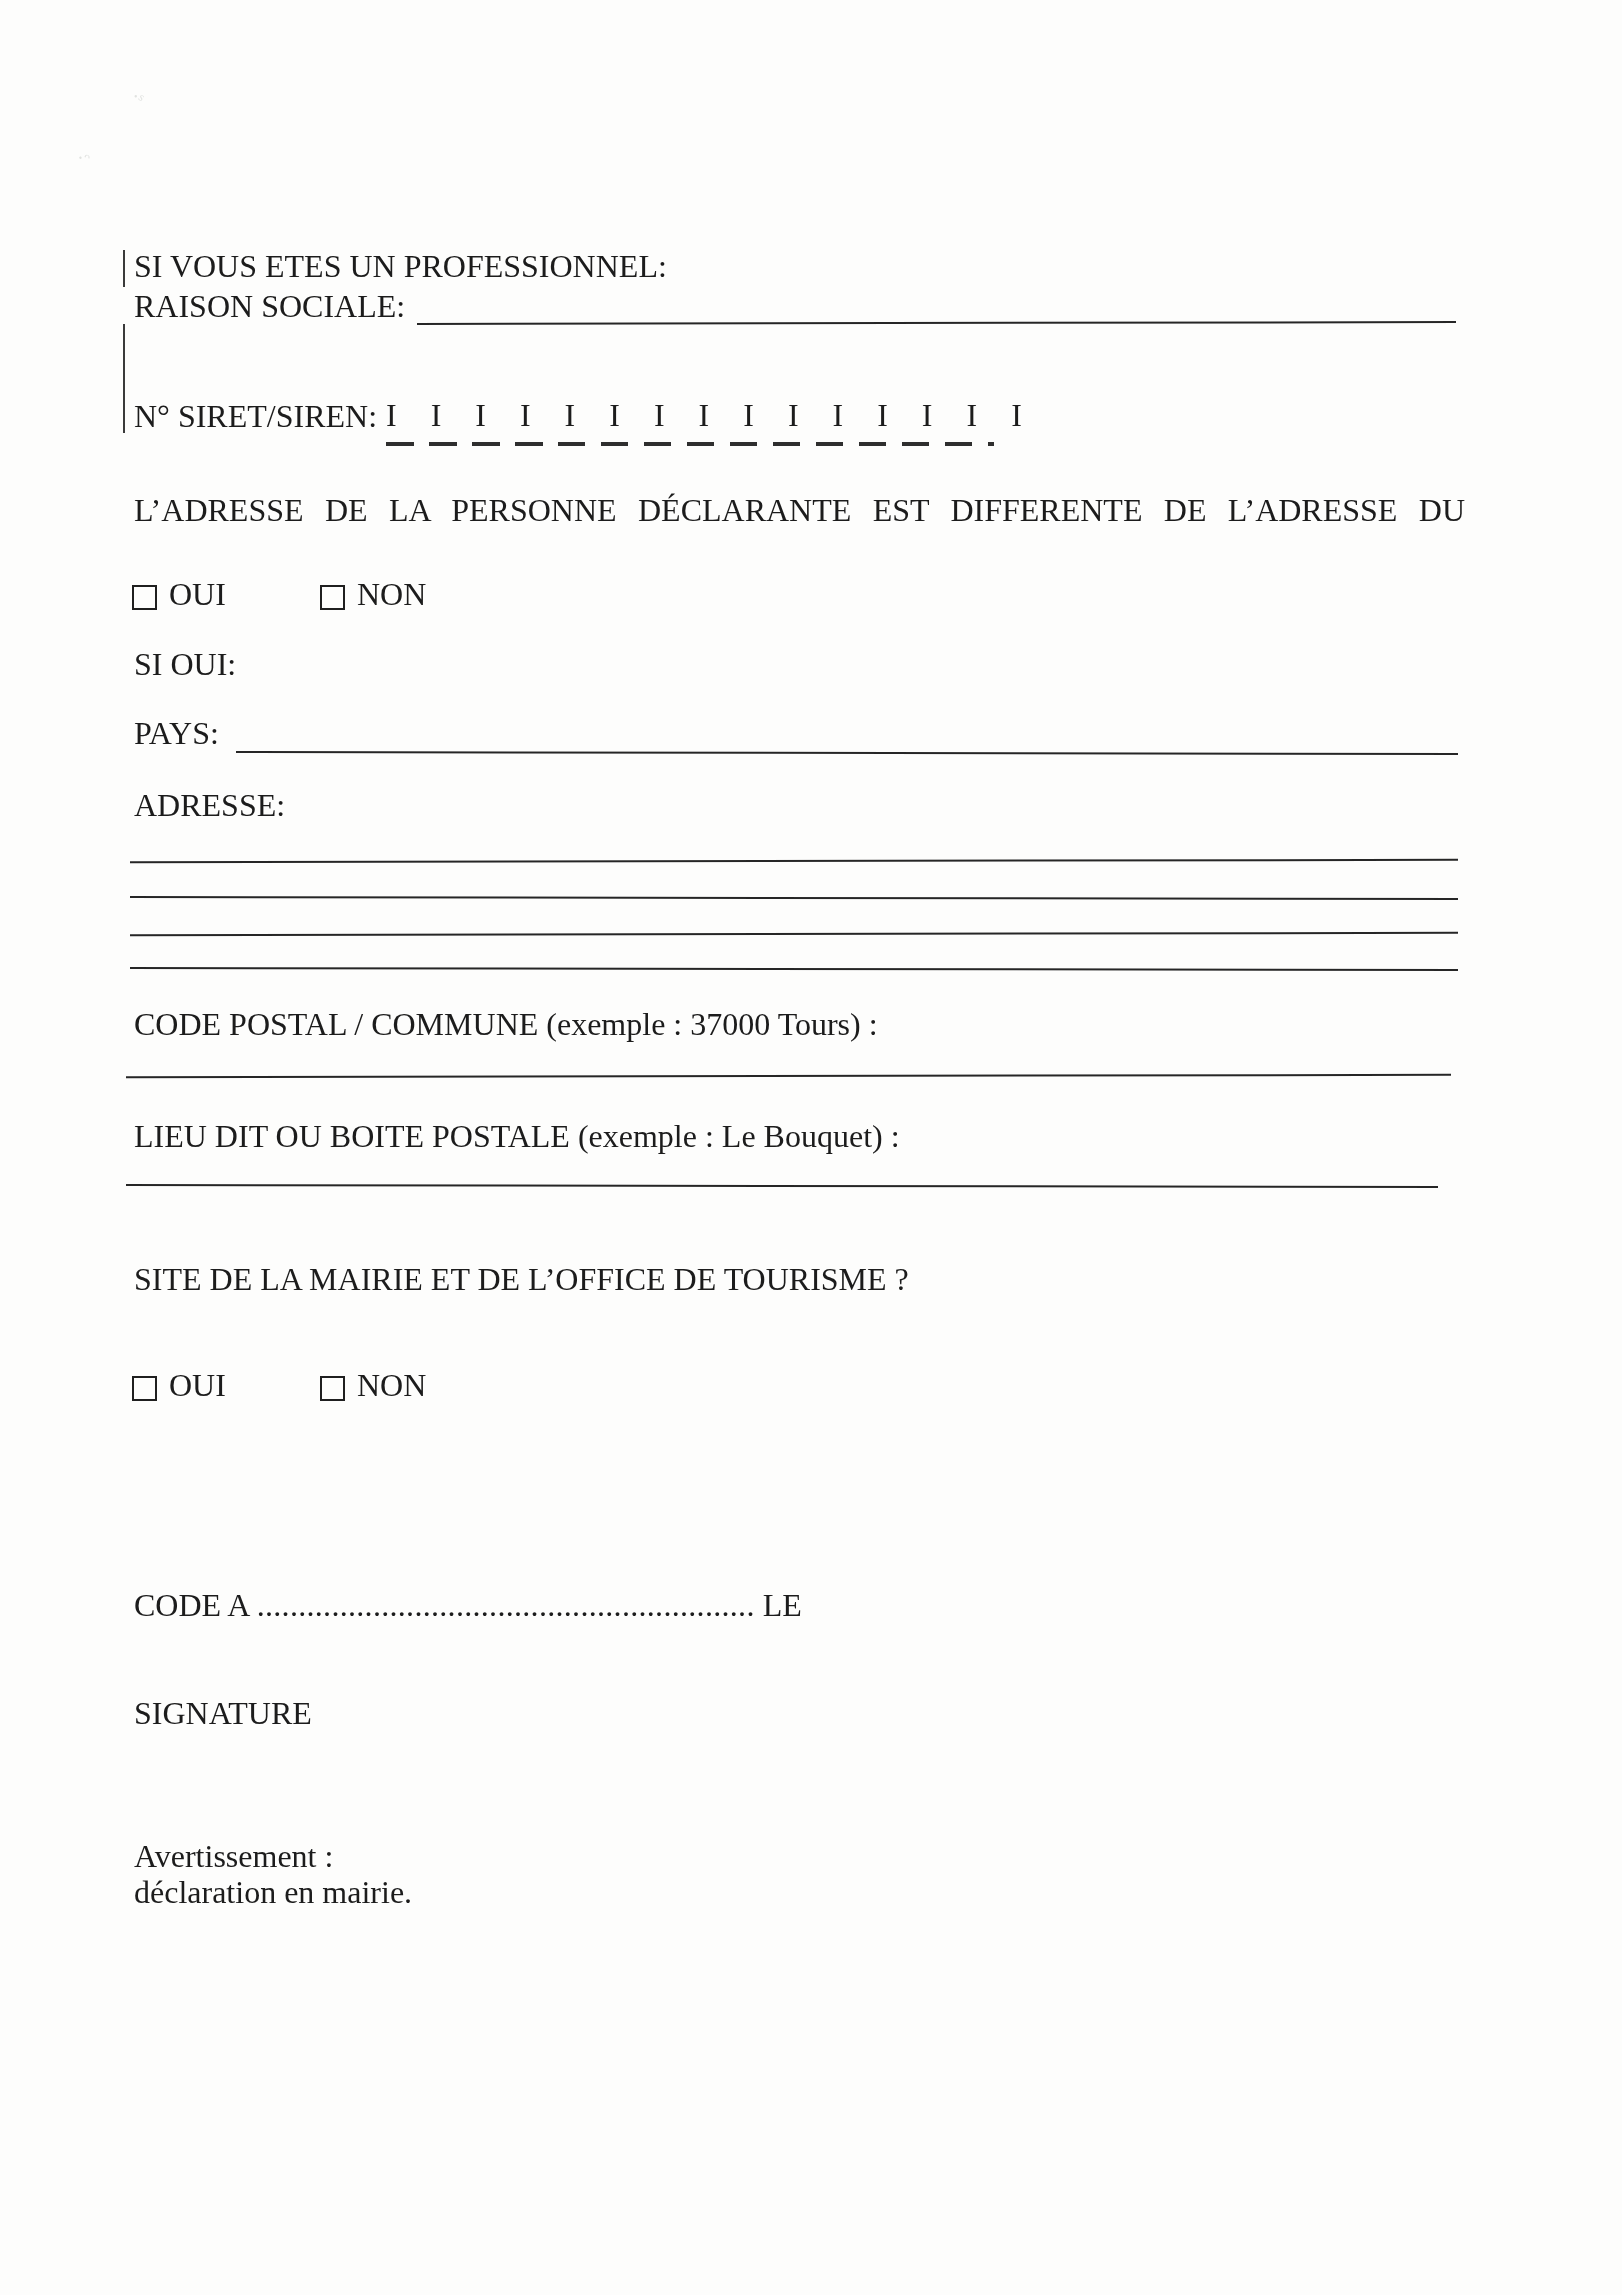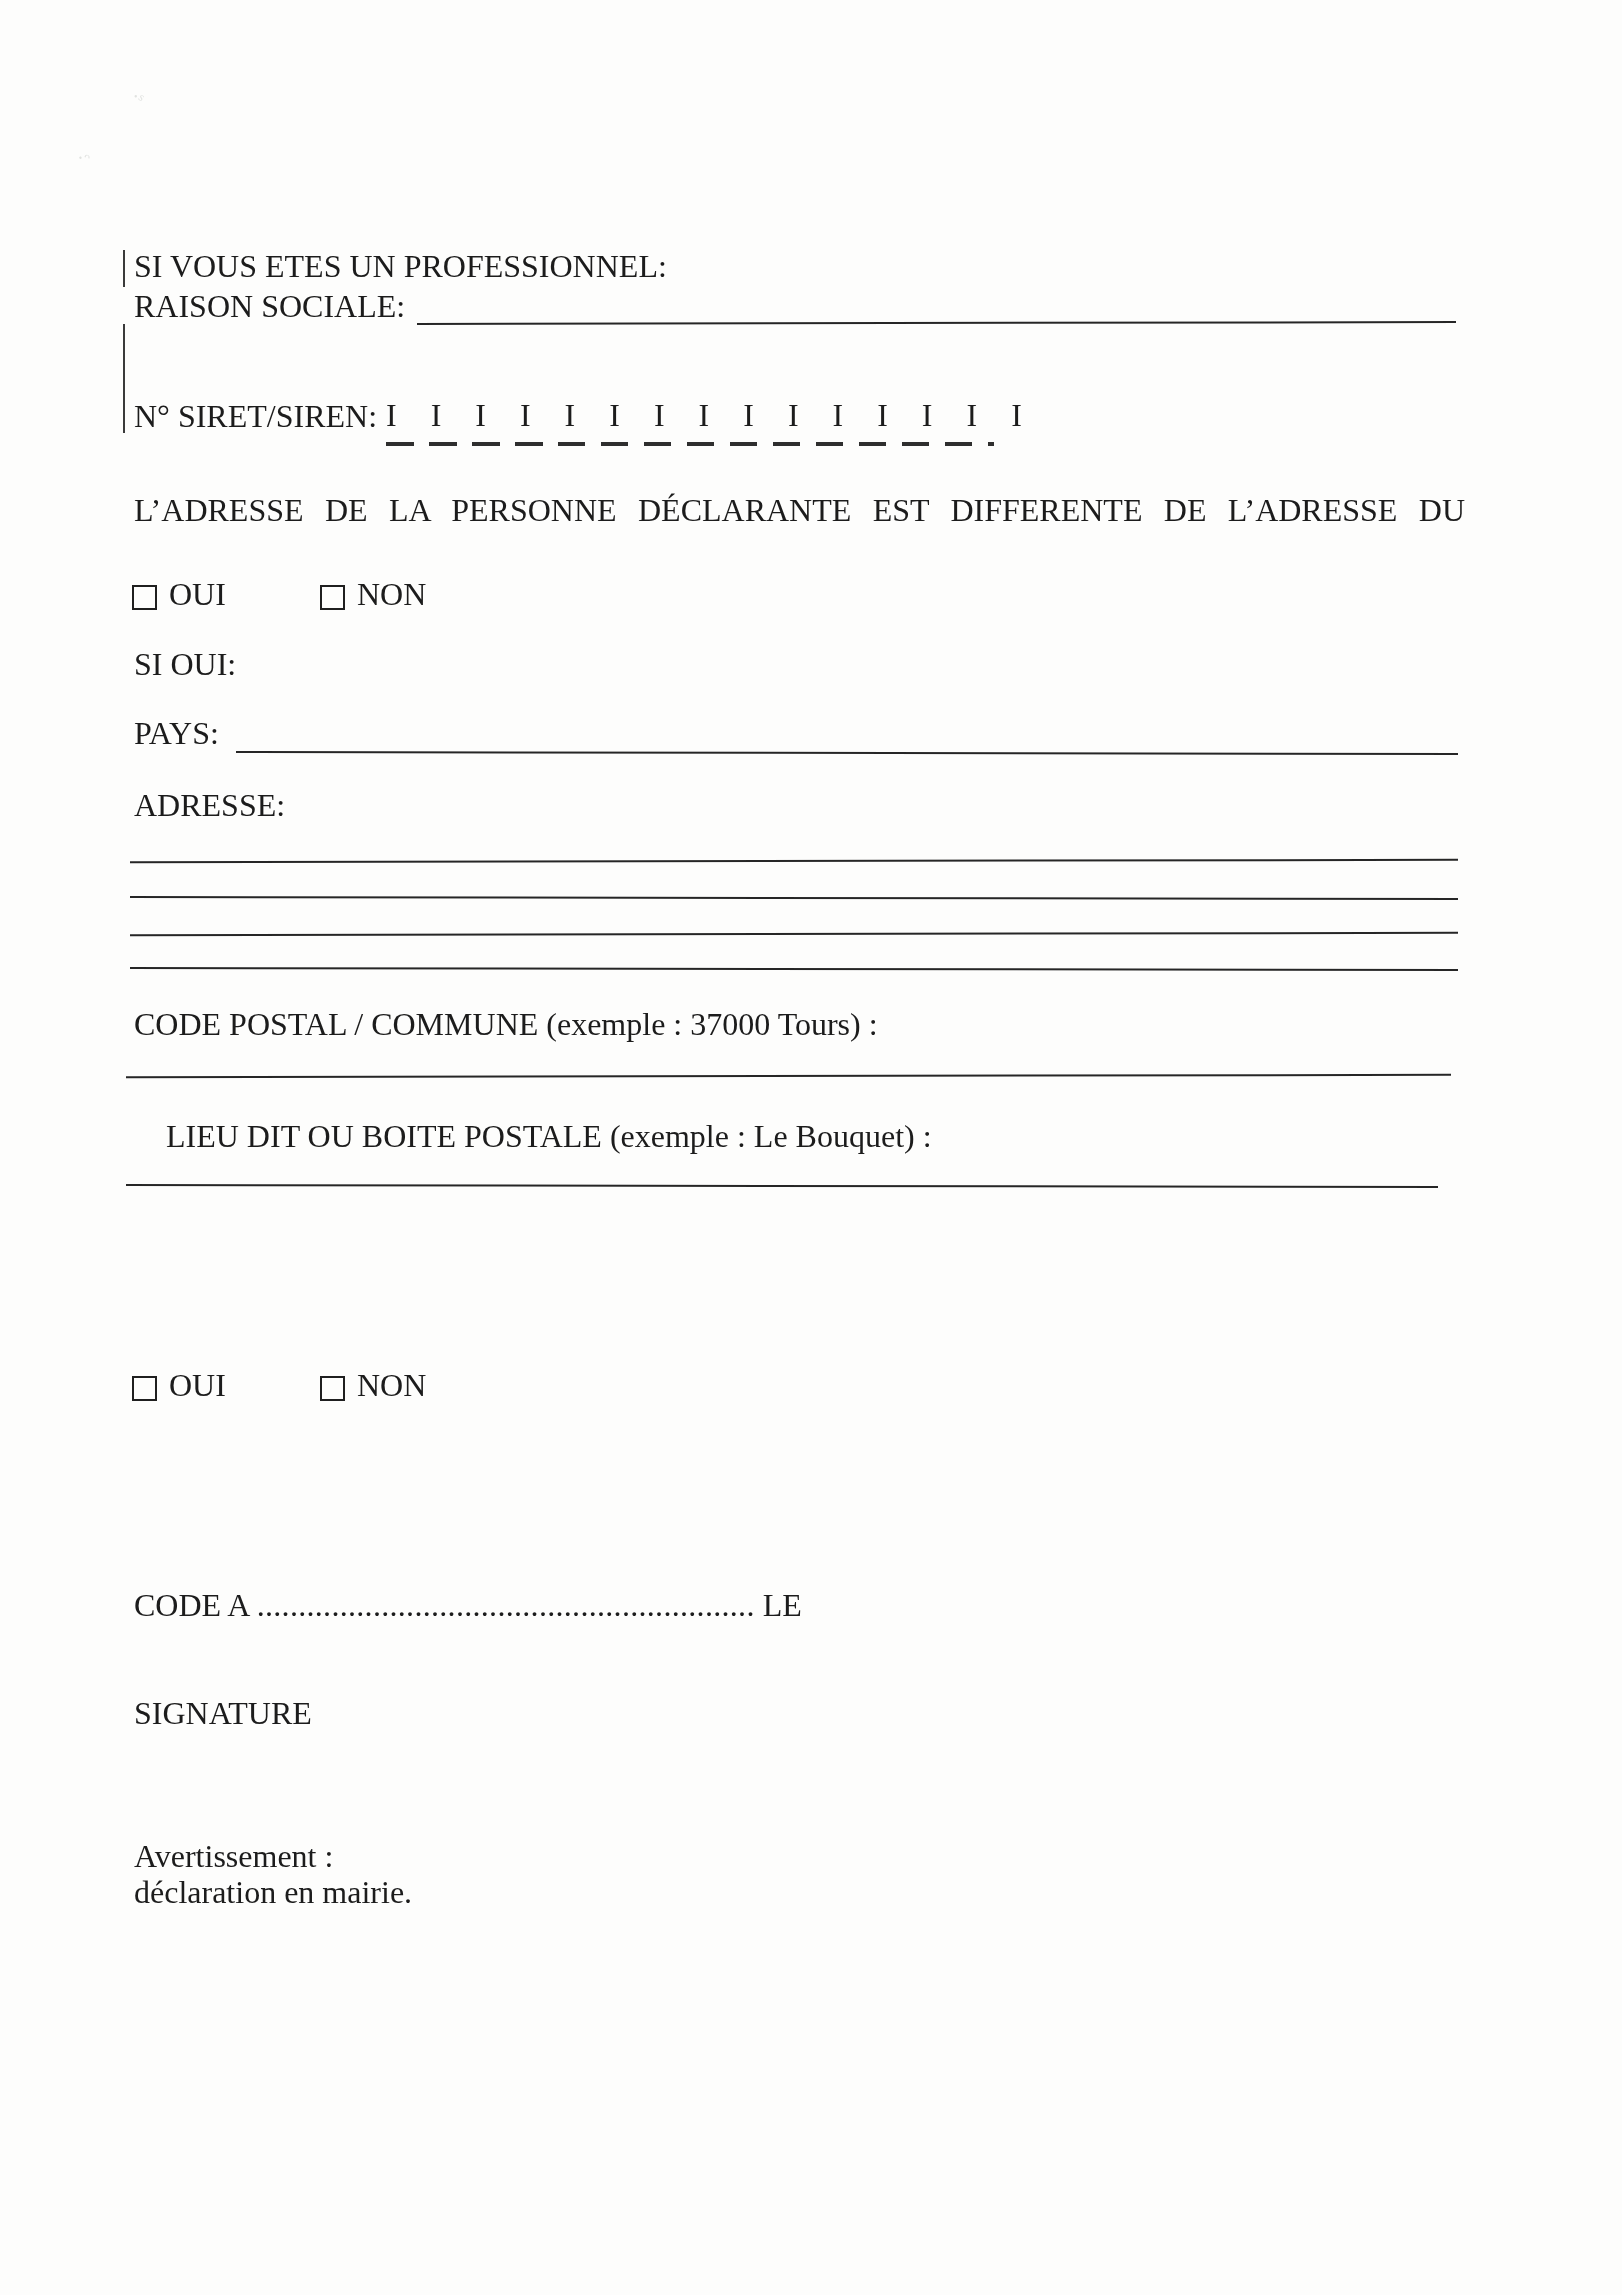--- a/index.html
+++ b/index.html
@@ -60,24 +60,25 @@
 
 <div class="t" style="left:134px; top:785px;">ADRESSE:</div>
 <div class="fill-line sk-a" style="left:130px; top:860px; width:1328px;"></div>
 <div class="fill-line sk-b" style="left:130px; top:897px; width:1328px;"></div>
 <div class="fill-line sk-a" style="left:130px; top:933px; width:1328px;"></div>
 <div class="fill-line sk-b" style="left:130px; top:968px; width:1328px;"></div>
 
 <div class="t" style="left:134px; top:1004px;">CODE POSTAL / COMMUNE (exemple : 37000 Tours) :</div>
 <div class="fill-line sk-a" style="left:126px; top:1075px; width:1325px;"></div>
 
-<div class="t" style="left:134px; top:1116px;margin-left:32px;">LIEU DIT OU BOITE POSTALE (exemple : Le Bouquet) :</div>
+<div class="t" style="left:134px; top:1116px;">LIEU DIT OU BOITE POSTALE (exemple : Le Bouquet) :</div>
 <div class="fill-line sk-b" style="left:126px; top:1185px; width:1312px;"></div>
 
 <div class="para" style="left:134px; top:1259px;">
+  <div>SITE DE LA MAIRIE ET DE L’OFFICE DE TOURISME ?</div>
 </div>
 
 <div class="cb" style="left:132px; top:1376px;"></div>
 <div class="t" style="left:169px; top:1365px;">OUI</div>
 <div class="cb" style="left:320px; top:1376px;"></div>
 <div class="t" style="left:357px; top:1365px;">NON</div>
 
 <div class="t" style="left:134px; top:1585px;"><span>CODE A</span> <span class="dots">............................................................</span> <span>LE</span></div>
 
 <div class="t" style="left:134px; top:1693px;">SIGNATURE</div>

